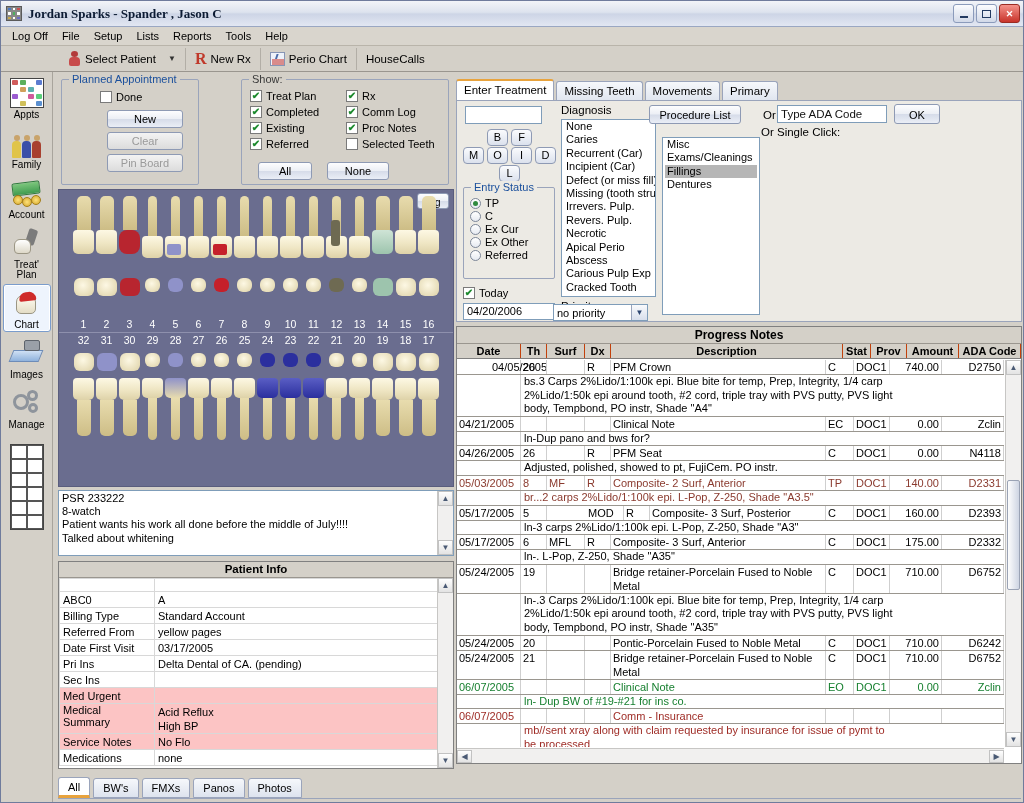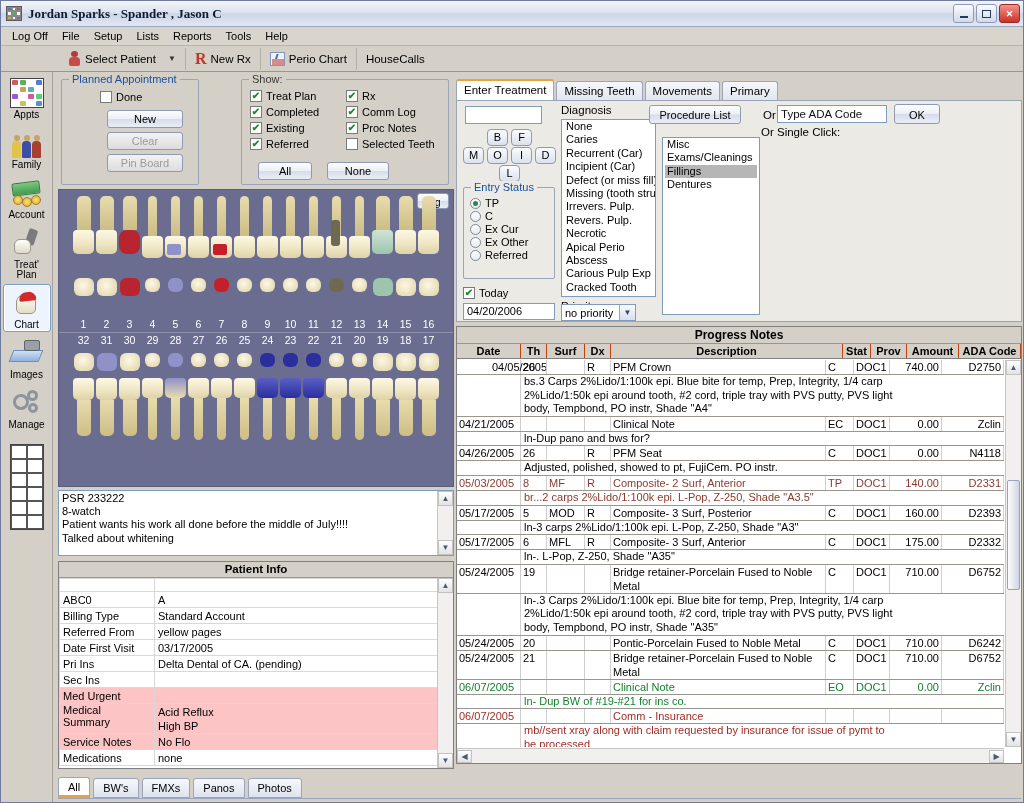--- a/index.html
+++ b/index.html
@@ -963,21 +963,21 @@
           <div>Irrevers. Pulp.</div>
           <div>Revers. Pulp.</div>
           <div>Necrotic</div>
           <div>Apical Perio</div>
           <div>Abscess</div>
           <div>Carious Pulp Exp</div>
           <div>Cracked Tooth</div>
         </div>
     </div>
     <div style="position:absolute;left:104px;top:199px;font-size:11.5px">Priority</div>
-    <div class="combo" style="position:absolute;left:104px;top:202px;width:75px;height:17px;top:203px">
+    <div class="combo" style="position:absolute;left:96px;top:202px;width:95px;height:17px;top:203px">
       <span>no priority</span>
       <span class="arrow">▼</span>
     </div>
 
     <div class="btn" style="position:absolute;left:192px;top:4px;width:92px;height:19px;line-height:15px">Procedure List</div>
     <div class="listbox" style="position:absolute;left:205px;top:36px;width:98px;height:178px">
       <div id="category-list">
           <div>Misc</div>
           <div>Exams/Cleanings</div>
           <div class="sel">Fillings</div>
@@ -1063,21 +1063,21 @@
           <div class="c-amt" style="white-space: pre-line;">140.00</div>
           <div class="c-ada" style="white-space: pre-line;">D2331</div>
         </div>
         <div class="pn-note maroon">
           <div class="pad" style="width: 64px; flex: 0 0 64px;"></div>
           <div style="flex: 1 1 0%; white-space: pre-line; padding-left: 3px;">br...2 carps 2%Lido/1:100k epi. L-Pop, Z-250, Shade "A3.5"</div>
         </div>
         <div class="pn-row">
           <div class="c-date" style="white-space: pre-line;">05/17/2005</div>
           <div class="c-th" style="white-space: pre-line;">5</div>
-          <div class="c-surf" style="white-space: pre-line;">MOD</div>
+          <div class="c-surf" style="white-space: pre-line; margin-left: 39px;">MOD</div>
           <div class="c-dx" style="white-space: pre-line;">R</div>
           <div class="c-desc" style="white-space: pre-line;">Composite- 3 Surf, Posterior</div>
           <div class="c-stat" style="white-space: pre-line;">C</div>
           <div class="c-prov" style="white-space: pre-line;">DOC1</div>
           <div class="c-amt" style="white-space: pre-line;">160.00</div>
           <div class="c-ada" style="white-space: pre-line;">D2393</div>
         </div>
         <div class="pn-note">
           <div class="pad" style="width: 64px; flex: 0 0 64px;"></div>
           <div style="flex: 1 1 0%; white-space: pre-line; padding-left: 3px;">ln-3 carps 2%Lido/1:100k epi. L-Pop, Z-250, Shade "A3"</div>

